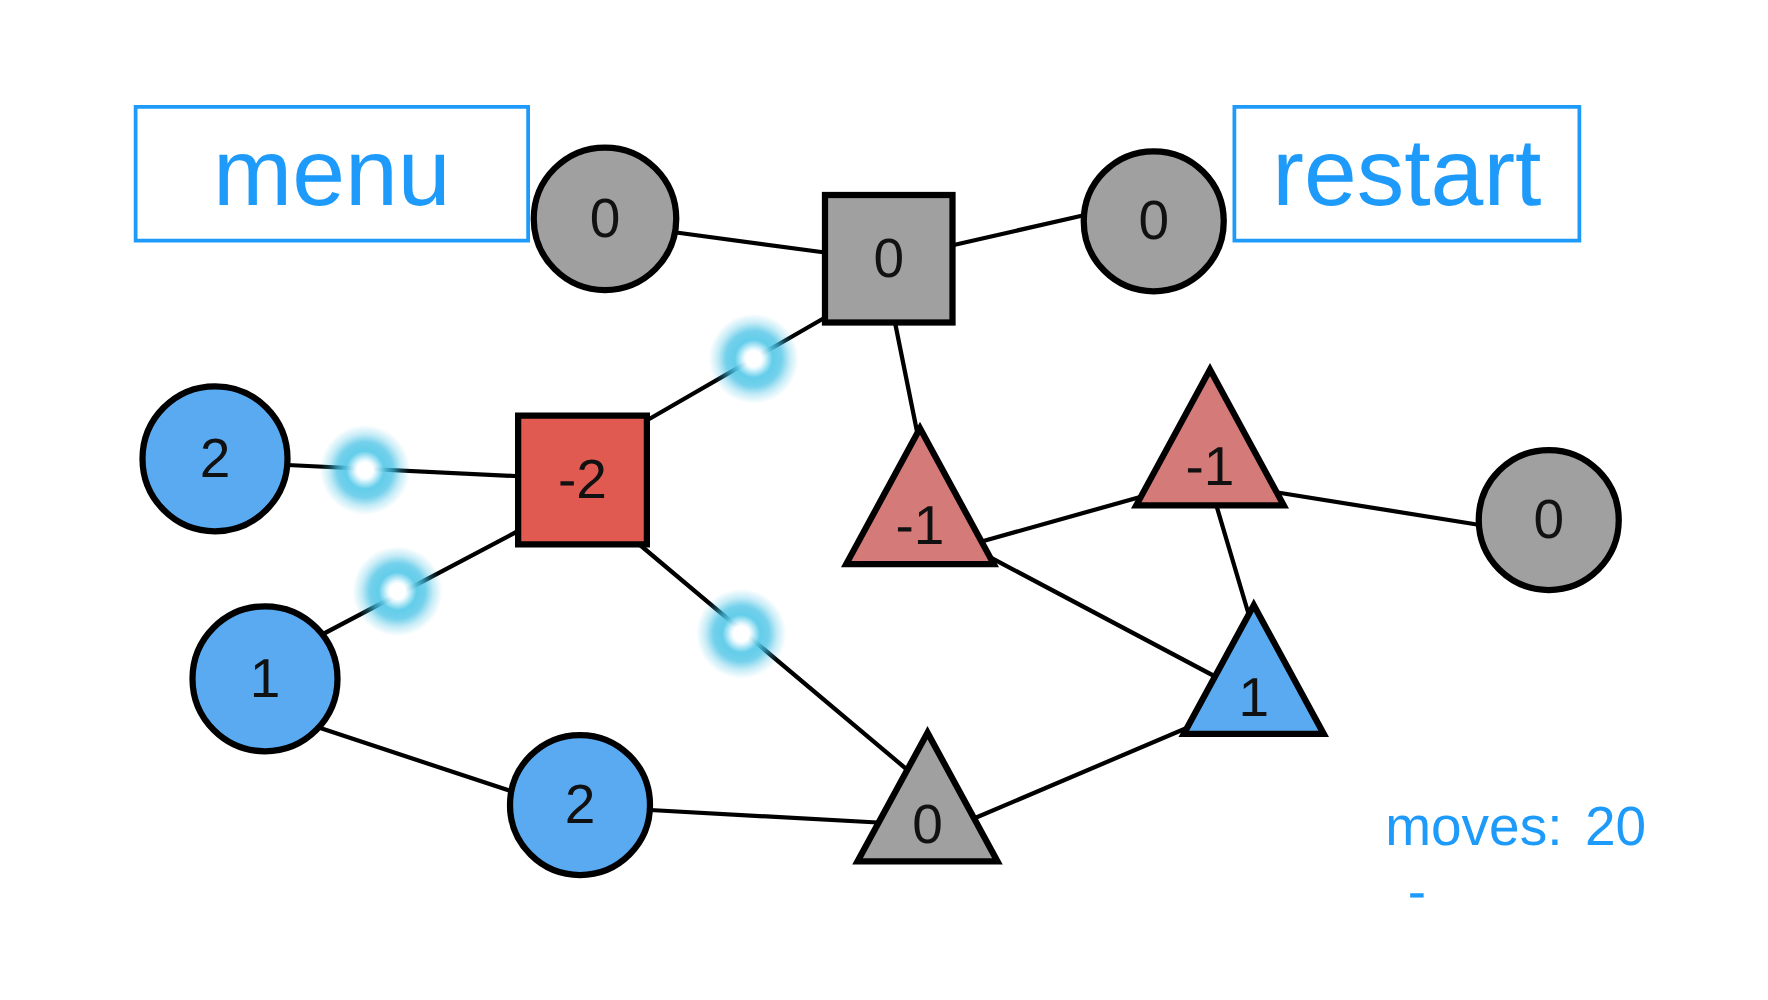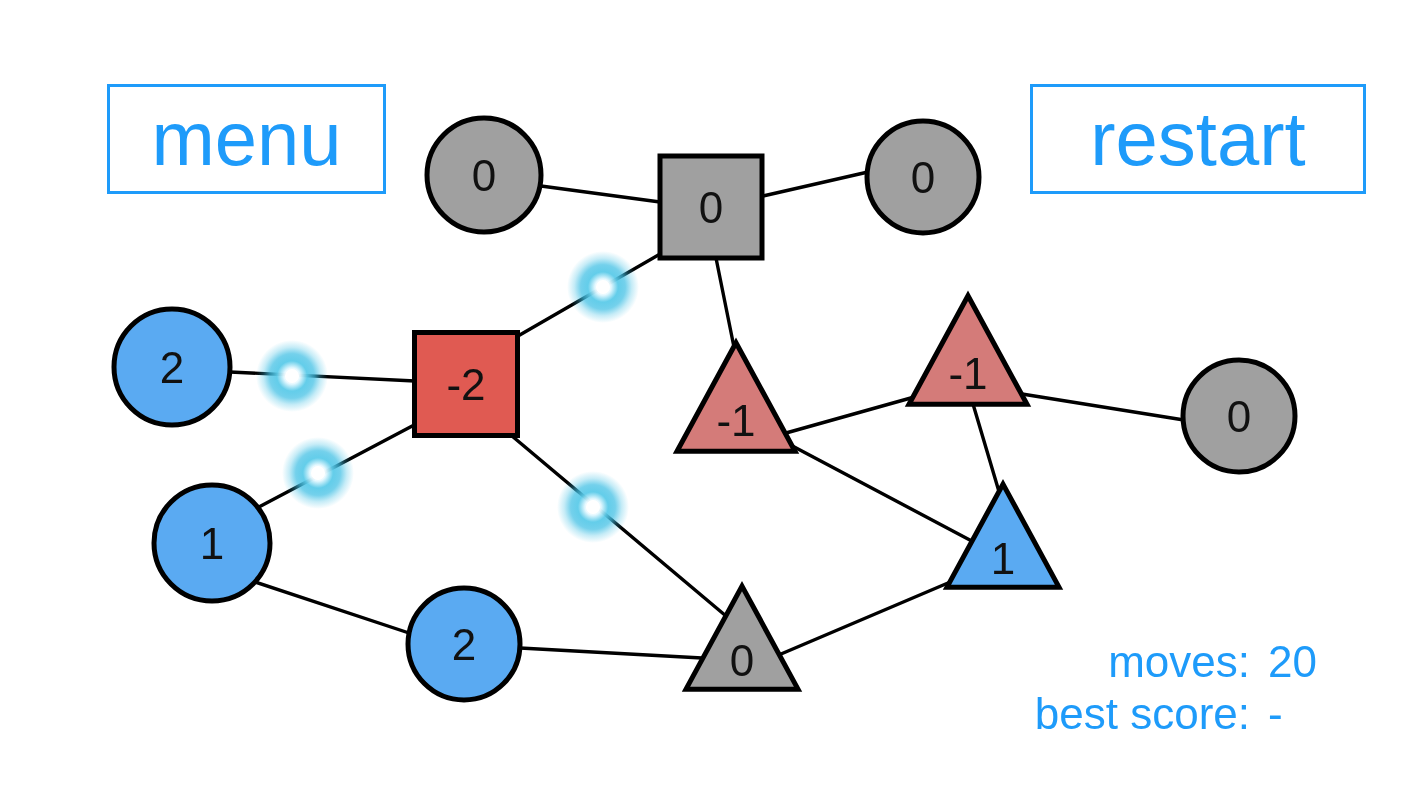--- a/index.html
+++ b/index.html
@@ -35,47 +35,46 @@
     font-weight: 300;
     letter-spacing: 0px;
     cursor: pointer;
     user-select: none;
     line-height: 1;
     padding: 0;
   }
   #menu-button {
     left: 107px;
     top: 84px;
-    width: 279px;
+    width: 317px;
     height: 110px;
     font-size: 76px;
   }
   #restart-button {
-    left: 1030px;
+    left: 986px;
     top: 84px;
-    width: 336px;
+    width: 279px;
     height: 110px;
     font-size: 76px;
   }
   
   #score-panel {
     position: absolute;
     right: 74px;
     top: 636px;
     color: #1e9bfa;
     font-family: "Liberation Sans", sans-serif;
     font-weight: 300;
     font-size: 44px;
     line-height: 52px;
     text-align: right;
     white-space: nowrap;
   }
   #score-panel .score-row {
     display: flex;
-    justify-content: flex-end;
     align-items: baseline;
   }
   #score-panel .score-label { }
   #score-panel .score-value {
     display: inline-block;
     min-width: 72px;
     text-align: left;
     padding-left: 18px;
   }
   
@@ -215,18 +214,17 @@
   <button class="ui-button" id="menu-button">menu</button>
 
   <button class="ui-button" id="restart-button">restart</button>
 
   <div id="score-panel">
     <div class="score-row">
       <span class="score-label">moves:</span>
       <span class="score-value">20</span>
     </div>
     <div class="score-row">
-      <span class="score-label">best score:</span>
       <span class="score-value">-</span>
     </div>
   </div>
 
 </div>
 
 </body></html>

